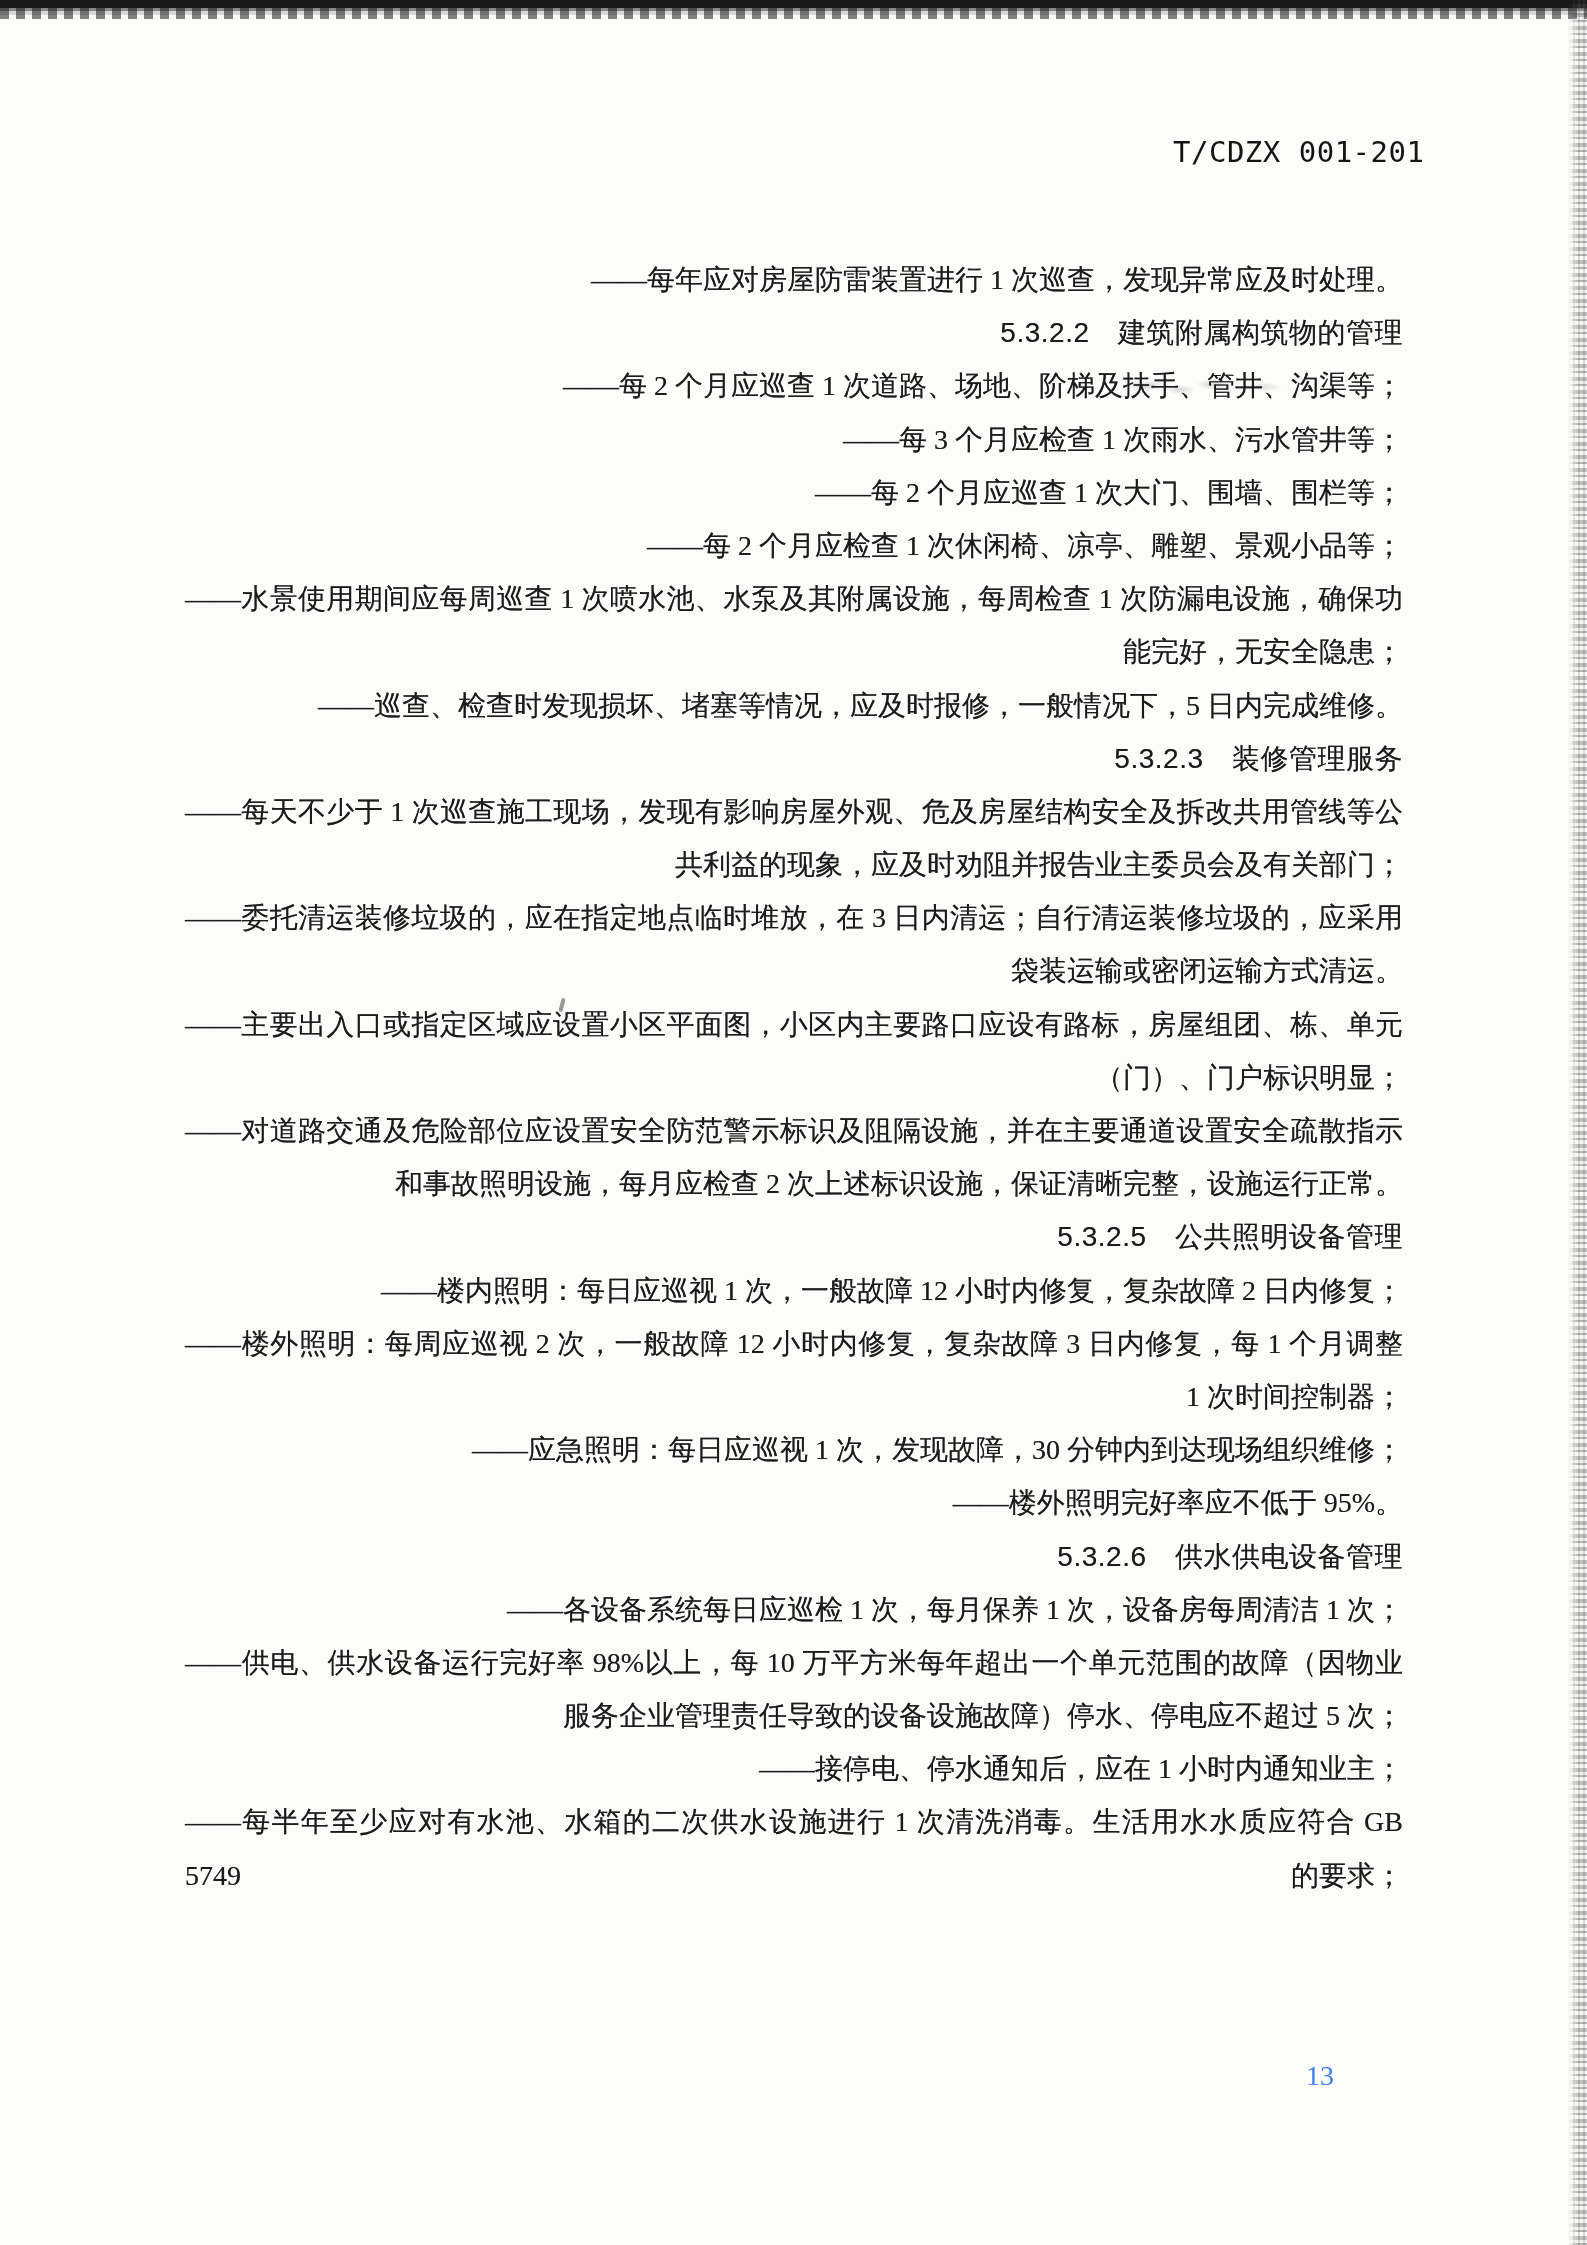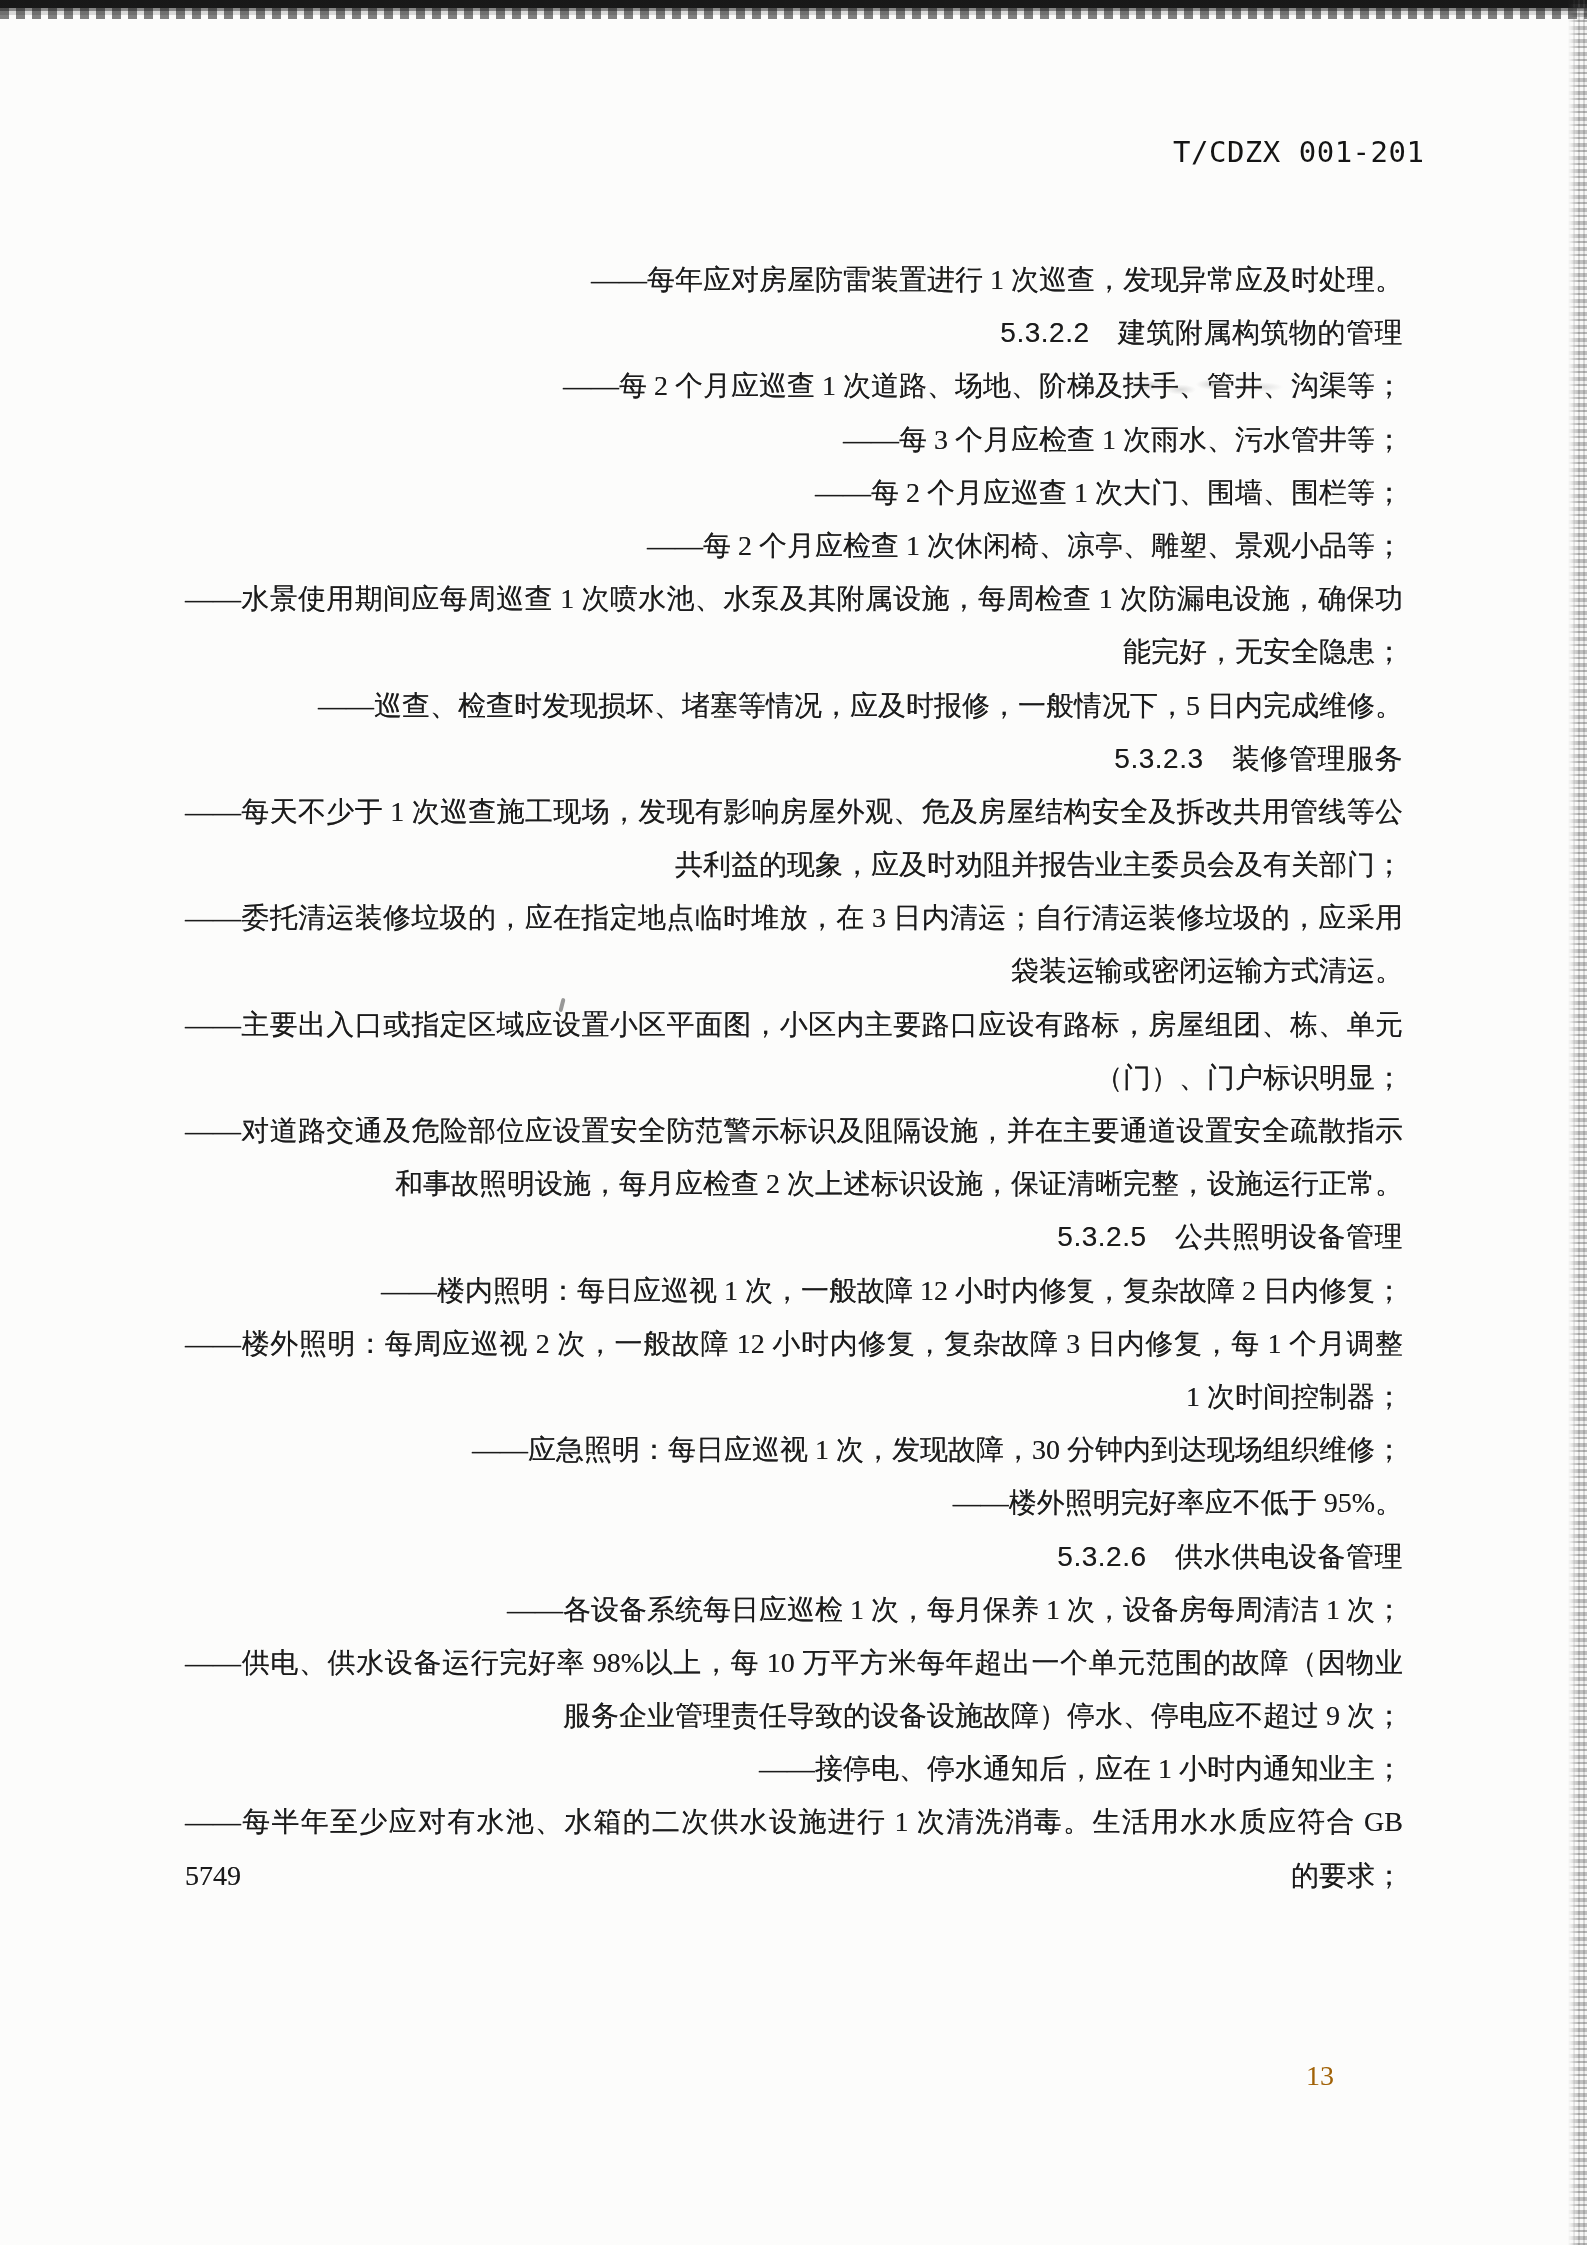--- a/index.html
+++ b/index.html
@@ -45,21 +45,21 @@
   
   .header-code{
     position:absolute;left:1173px;top:119px;
     font-family:"DejaVu Sans Mono","Liberation Mono",monospace;
     font-size:29px;letter-spacing:.5px;color:#141414;
     white-space:nowrap;
     margin-top:16px;
   }
   .page-number{
     position:absolute;left:1306px;top:2060px;
-    font-size:28px;color:#a16207;
+    font-size:28px;color:#3b82f6;
   }
   
   .body-block{
     position:absolute;left:185px;top:253px;width:1218px;
     font-size:28px;
   }
   .line{
     height:53.2px;line-height:53.2px;
     white-space:pre-wrap;
     text-align:right;
@@ -108,21 +108,21 @@
     <div class="line">和事故照明设施，每月应检查 2 次上述标识设施，保证清晰完整，设施运行正常。</div>
     <div class="line heading">5.3.2.5　公共照明设备管理</div>
     <div class="line">——楼内照明：每日应巡视 1 次，一般故障 12 小时内修复，复杂故障 2 日内修复；</div>
     <div class="line fill">——楼外照明：每周应巡视 2 次，一般故障 12 小时内修复，复杂故障 3 日内修复，每 1 个月调整</div>
     <div class="line">1 次时间控制器；</div>
     <div class="line">——应急照明：每日应巡视 1 次，发现故障，30 分钟内到达现场组织维修；</div>
     <div class="line">——楼外照明完好率应不低于 95%。</div>
     <div class="line heading">5.3.2.6　供水供电设备管理</div>
     <div class="line">——各设备系统每日应巡检 1 次，每月保养 1 次，设备房每周清洁 1 次；</div>
     <div class="line fill">——供电、供水设备运行完好率 98%以上，每 10 万平方米每年超出一个单元范围的故障（因物业</div>
-    <div class="line">服务企业管理责任导致的设备设施故障）停水、停电应不超过 9 次；</div>
+    <div class="line">服务企业管理责任导致的设备设施故障）停水、停电应不超过 5 次；</div>
     <div class="line">——接停电、停水通知后，应在 1 小时内通知业主；</div>
     <div class="line fill">——每半年至少应对有水池、水箱的二次供水设施进行 1 次清洗消毒。生活用水水质应符合 GB 5749</div>
     <div class="line">的要求；</div>
   </div>
 
   <div class="page-number">13</div>
 
 </div>
 
 </body></html>

